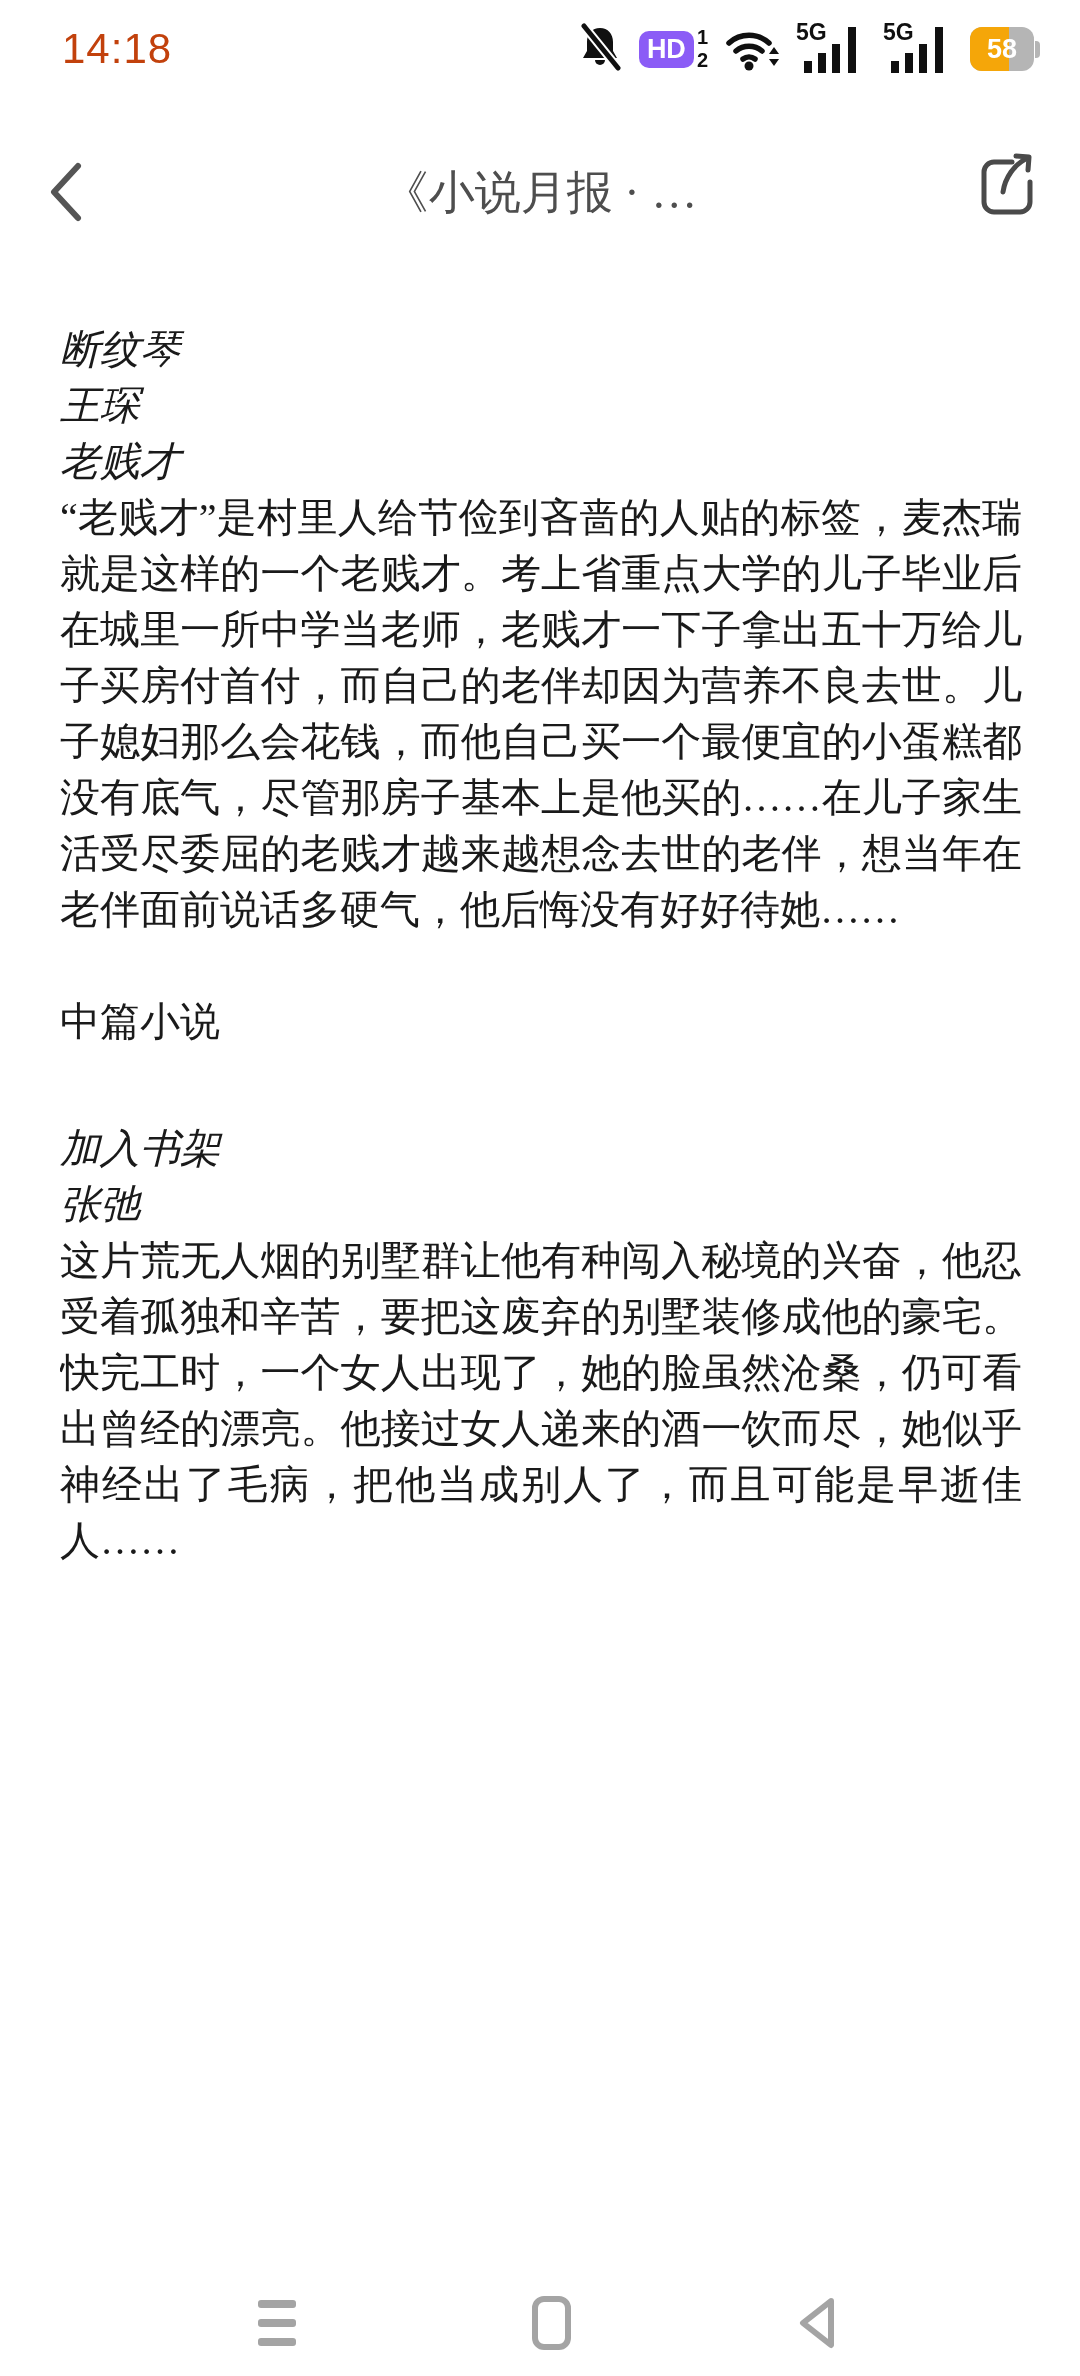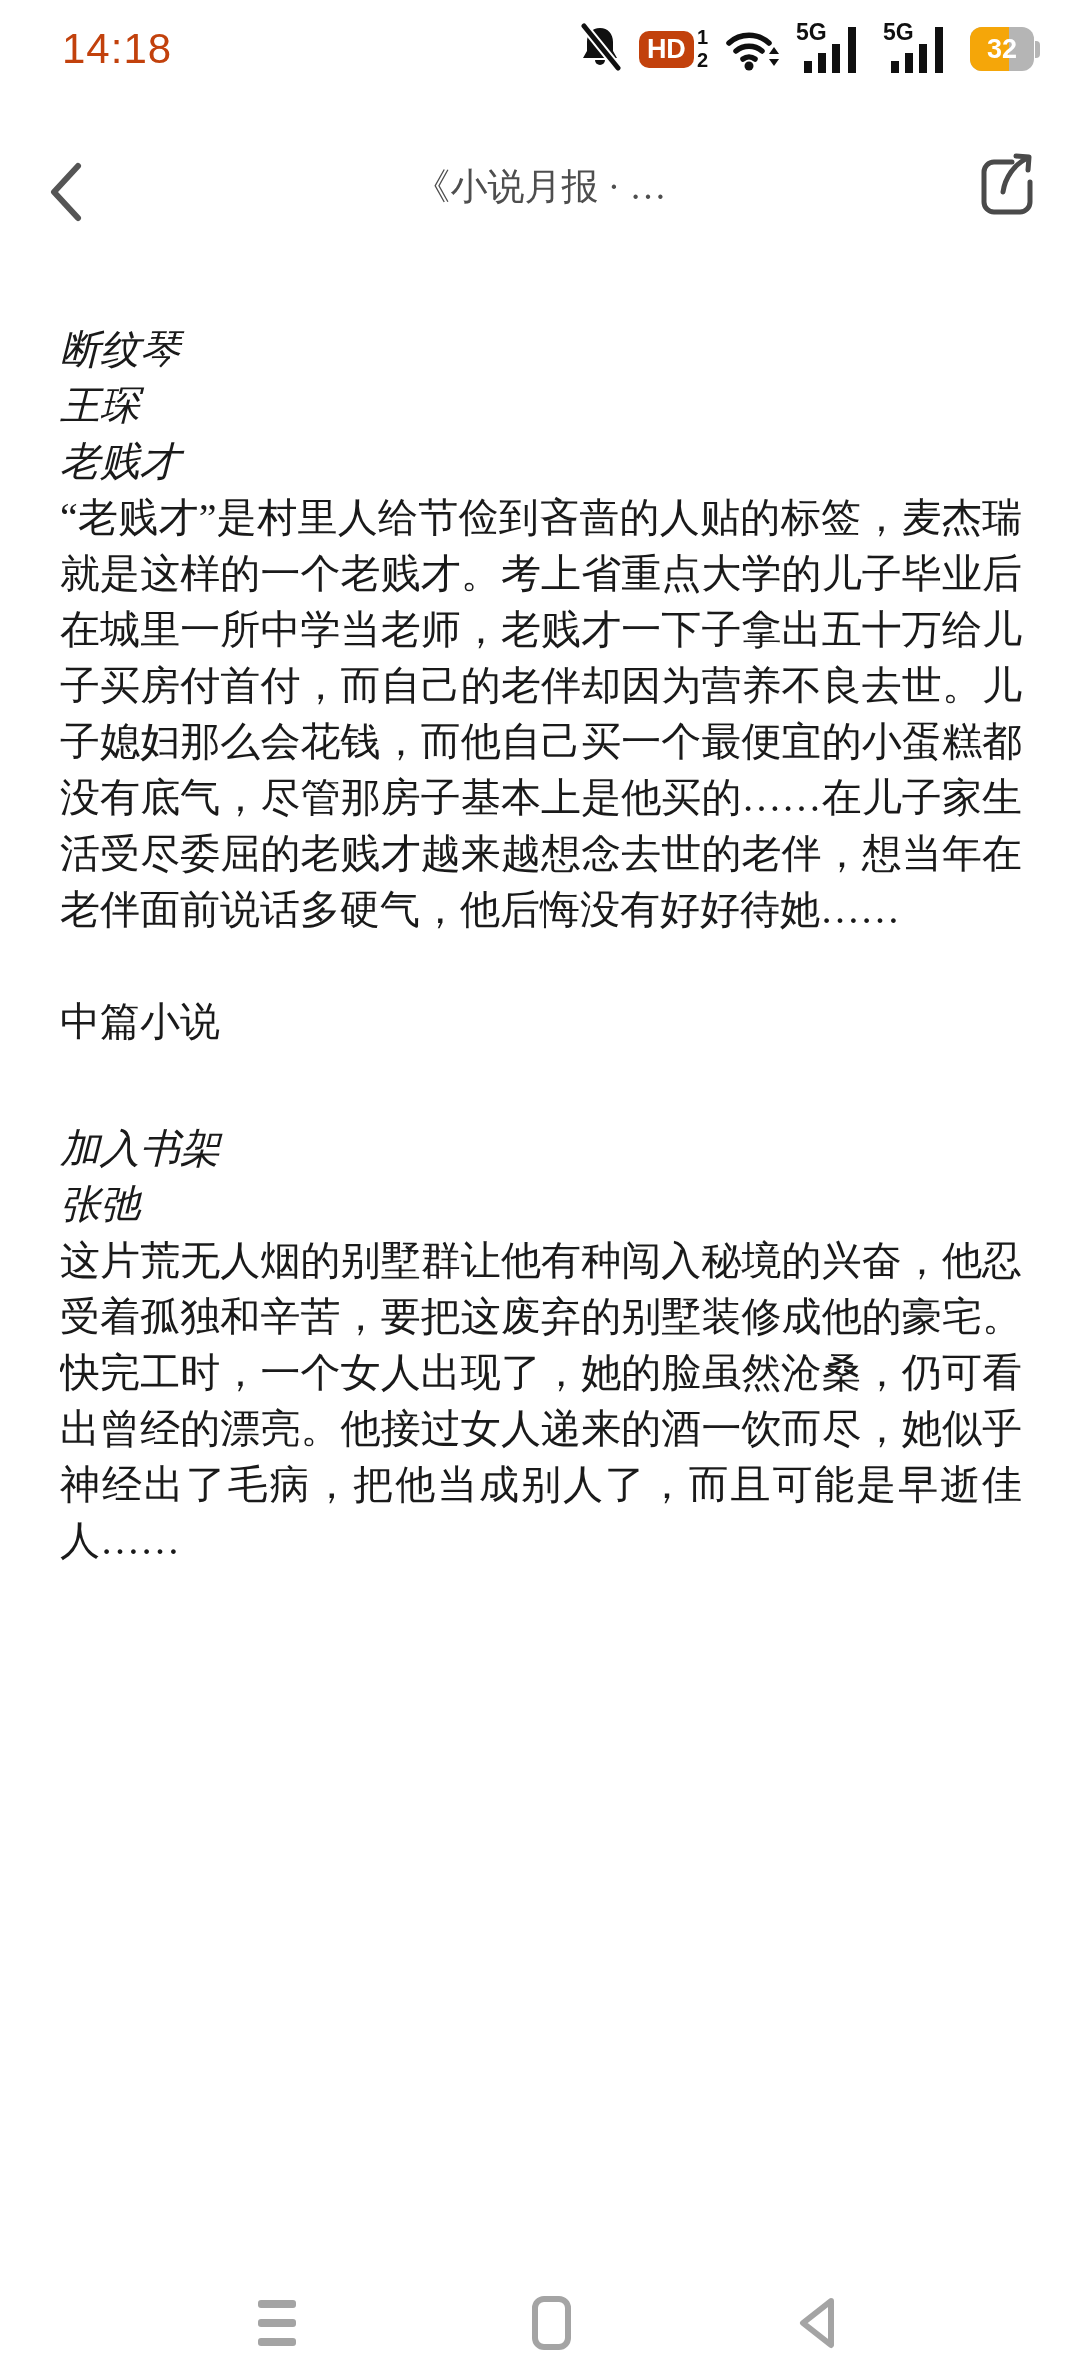--- a/index.html
+++ b/index.html
@@ -11,21 +11,21 @@
 
   
   .status-bar{
     position:absolute;top:20px;left:62px;right:40px;height:58px;
     display:flex;justify-content:space-between;align-items:center;
   }
   .time{font-size:42px;font-weight:normal;color:#c2410c;letter-spacing:1px;text-align:right;}
   .status-icons{display:flex;align-items:center;gap:17px;}
   .hd-group{display:flex;align-items:center;gap:3px;}
   .hd-badge{
-    background:#c2410c;color:#fff;font-weight:bold;font-size:27px;
+    background:#8b5cf6;color:#fff;font-weight:bold;font-size:27px;
     border-radius:10px;padding:5px 8px;line-height:1;
   }
   .sim-digits{display:flex;flex-direction:column;justify-content:space-between;height:44px;}
   .sim-digits span{font-size:20px;line-height:21px;font-weight:bold;color:#101010;}
   .battery{
     position:relative;width:64px;height:44px;border-radius:12px;overflow:hidden;
     background:#b5b5b5;display:flex;align-items:center;
   }
   .battery-fill{position:absolute;left:0;top:0;bottom:0;width:39px;}
   .battery-num{
@@ -33,21 +33,21 @@
     font-size:27px;font-weight:bold;z-index:2;
   }
   .battery-nub{width:5px;height:17px;background:#b5b5b5;border-radius:0 4px 4px 0;margin-left:1px;}
   .battery-wrap{display:flex;align-items:center;}
 
   
   .nav-bar{position:absolute;top:148px;left:0;right:0;height:92px;}
   .back-btn{position:absolute;left:46px;top:10px;width:40px;height:68px;}
   .nav-title{
     position:absolute;left:120px;right:120px;top:14px;text-align:center;
-    font-family:"Liberation Serif",serif;font-size:37px;color:#4e4e4e;
+    font-family:"Liberation Serif",serif;font-size:46px;color:#4e4e4e;
     white-space:nowrap;overflow:hidden;
   }
   .share-btn{position:absolute;right:44px;top:2px;width:60px;height:66px;}
 
   
   .content{
     position:absolute;top:322px;left:60px;right:58px;bottom:303px;
     font-family:"Liberation Serif",serif;font-size:40px;line-height:56px;
     color:#1a1a1a;text-align:justify;overflow:hidden;
   }
@@ -126,21 +126,21 @@
           <rect x="8" y="40" width="8" height="12" fill="#101010"></rect>
           <rect x="22" y="32" width="8" height="20" fill="#101010"></rect>
           <rect x="36" y="23" width="8" height="29" fill="#101010"></rect>
           <rect x="52" y="6" width="8" height="46" fill="#101010"></rect>
         </svg>
       </span>
 
       <span class="battery-wrap">
         <span class="battery">
           <span class="battery-fill" style="background:#F5A609"></span>
-          <span class="battery-num">32</span>
+          <span class="battery-num">58</span>
         </span>
         <span class="battery-nub"></span>
       </span>
     </span>
   </div>
 
   <div class="nav-bar">
     <span class="back-btn">
       <svg width="40" height="68" viewBox="0 0 40 68">
         <polyline points="32,8 8,34 32,60" fill="none" stroke="#555555" stroke-width="6" stroke-linecap="round" stroke-linejoin="round"></polyline>

